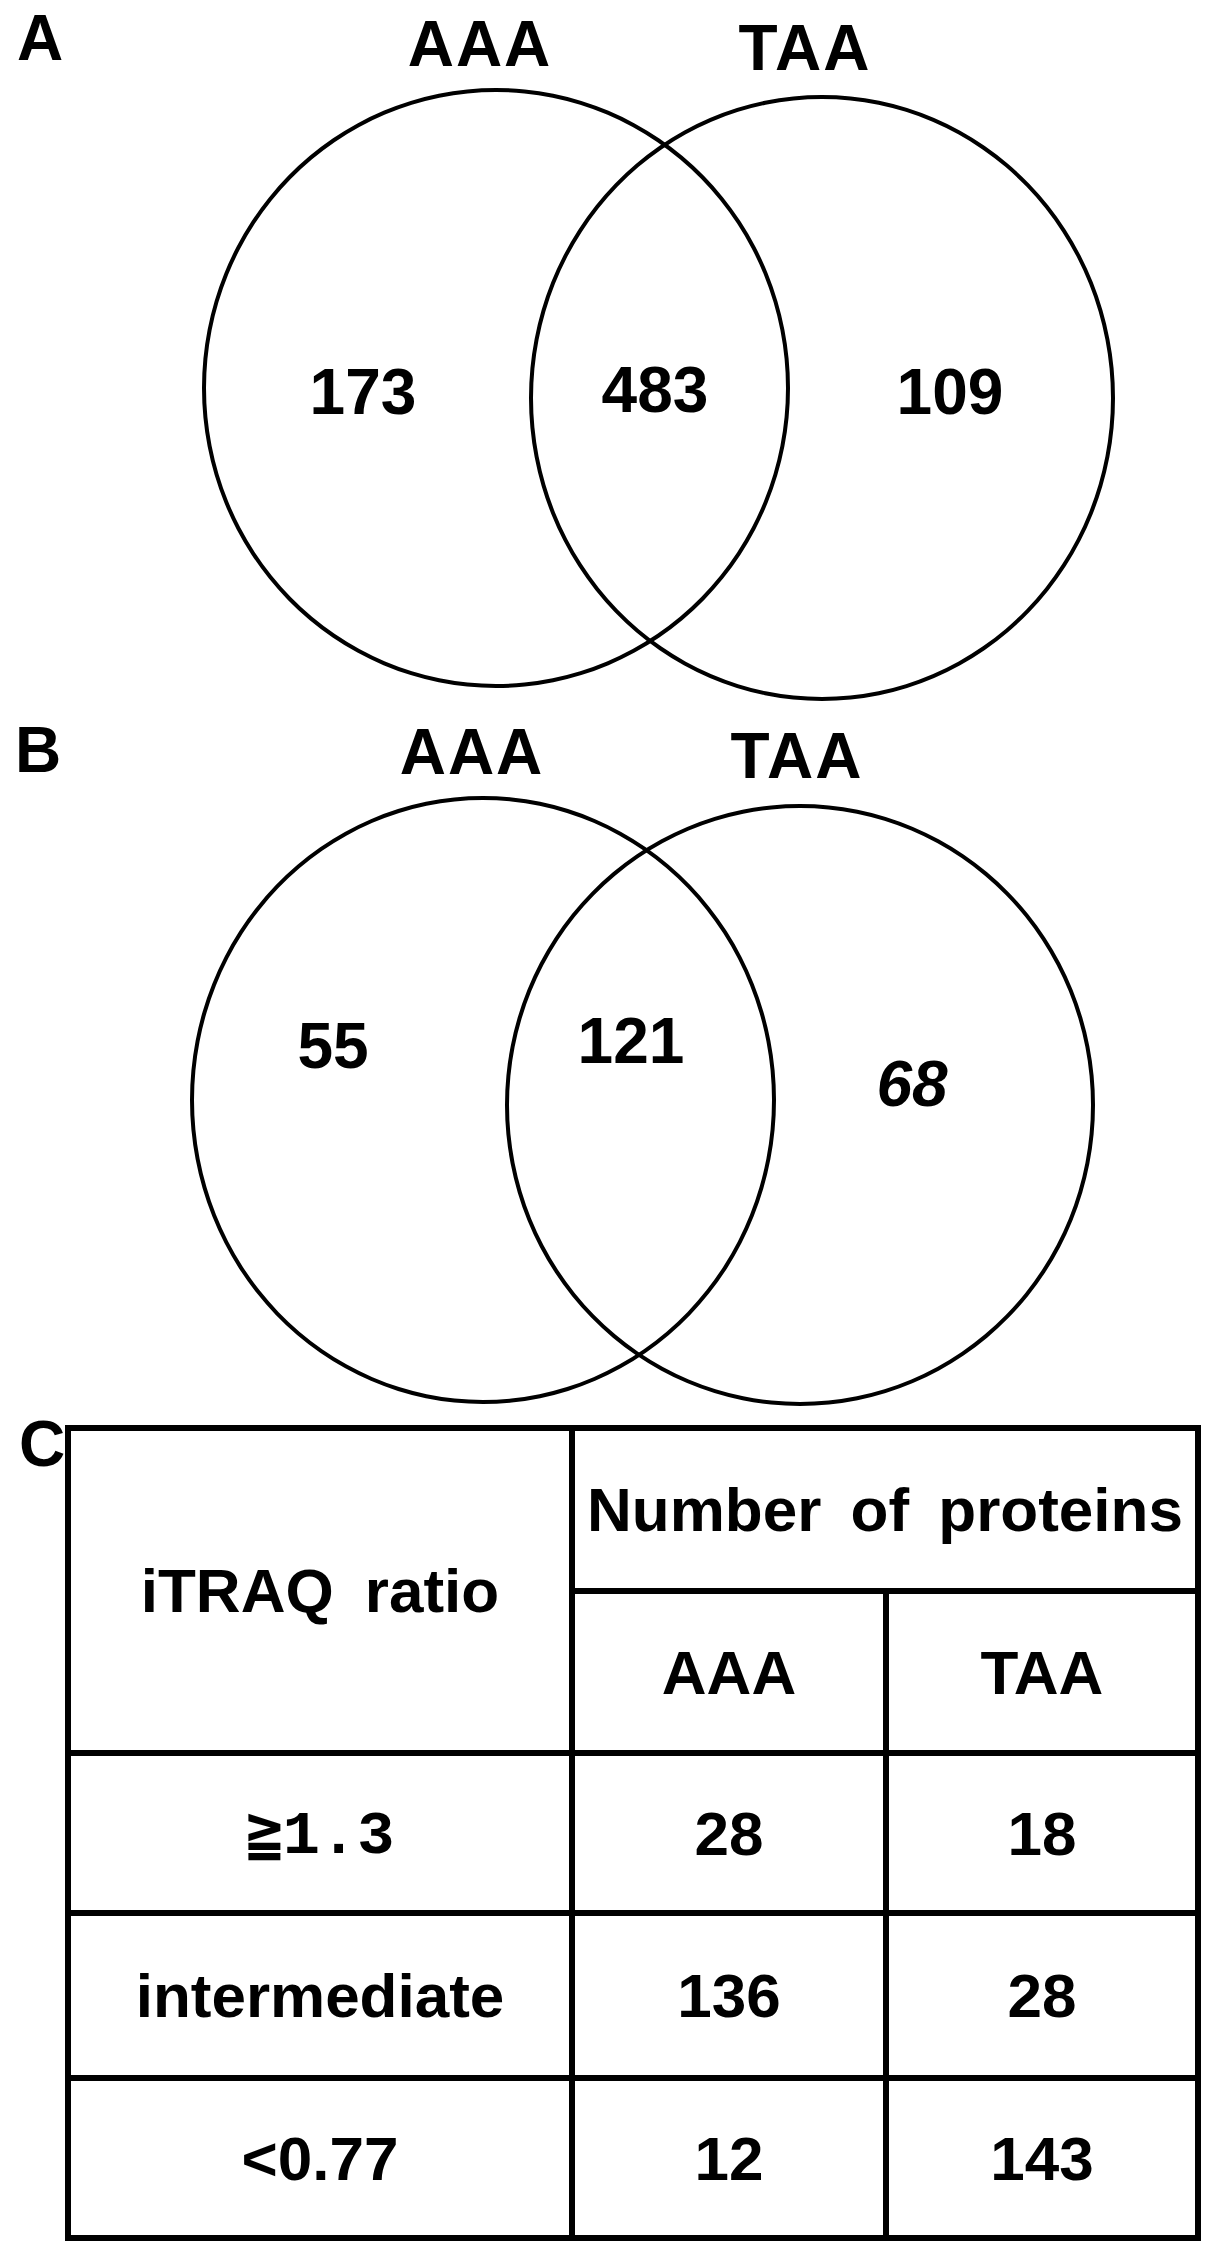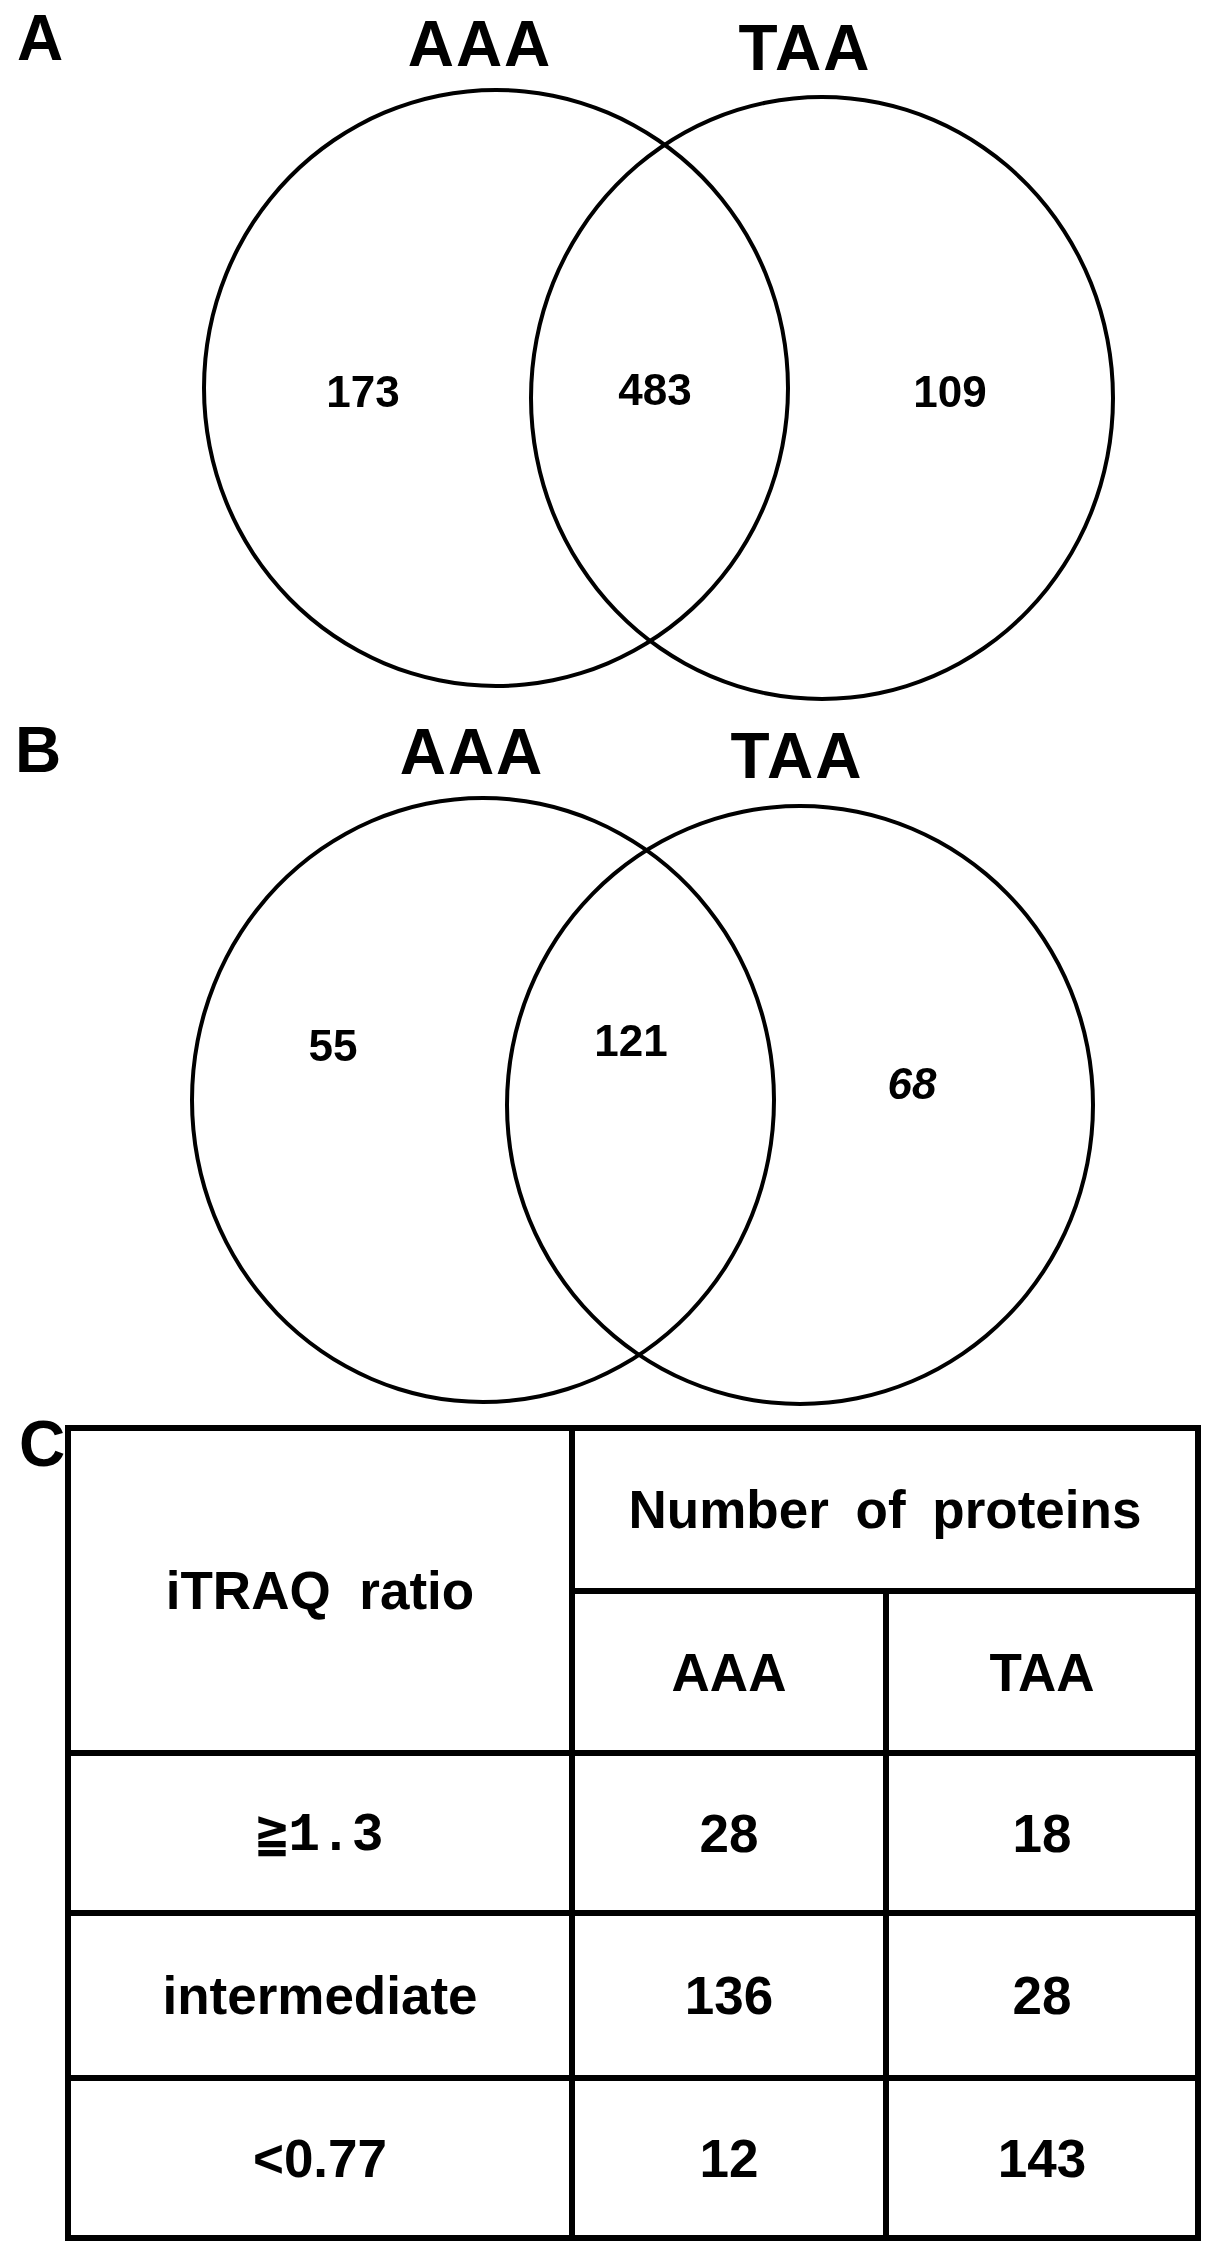--- a/index.html
+++ b/index.html
@@ -33,38 +33,38 @@
   }
   .venn-ellipse {
     position: absolute;
     box-sizing: border-box;
     border: 4px solid #000000;
     border-radius: 50%;
     background: transparent;
   }
   .venn-count {
     position: absolute;
-    font-size: 44px;
+    font-size: 64px;
     line-height: 1;
     transform: translate(-50%, -50%);
     white-space: nowrap;
   }
   table.itraq {
     position: absolute;
     left: 65px;
     top: 1425px;
     width: 1130px;
     border-collapse: collapse;
     table-layout: fixed;
   }
   table.itraq td {
     border: 6px solid #000000;
     text-align: center;
     vertical-align: middle;
-    font-size: 53px;
+    font-size: 62px;
     font-weight: bold;
     padding: 0;
     background: #ffffff;
   }
   td.group-header { word-spacing: 12px; }
   td.row-header-main { word-spacing: 14px; }
   .dejavu { font-family: Liberation Mono, monospace; }
 </style>
 </head>
 <body>

